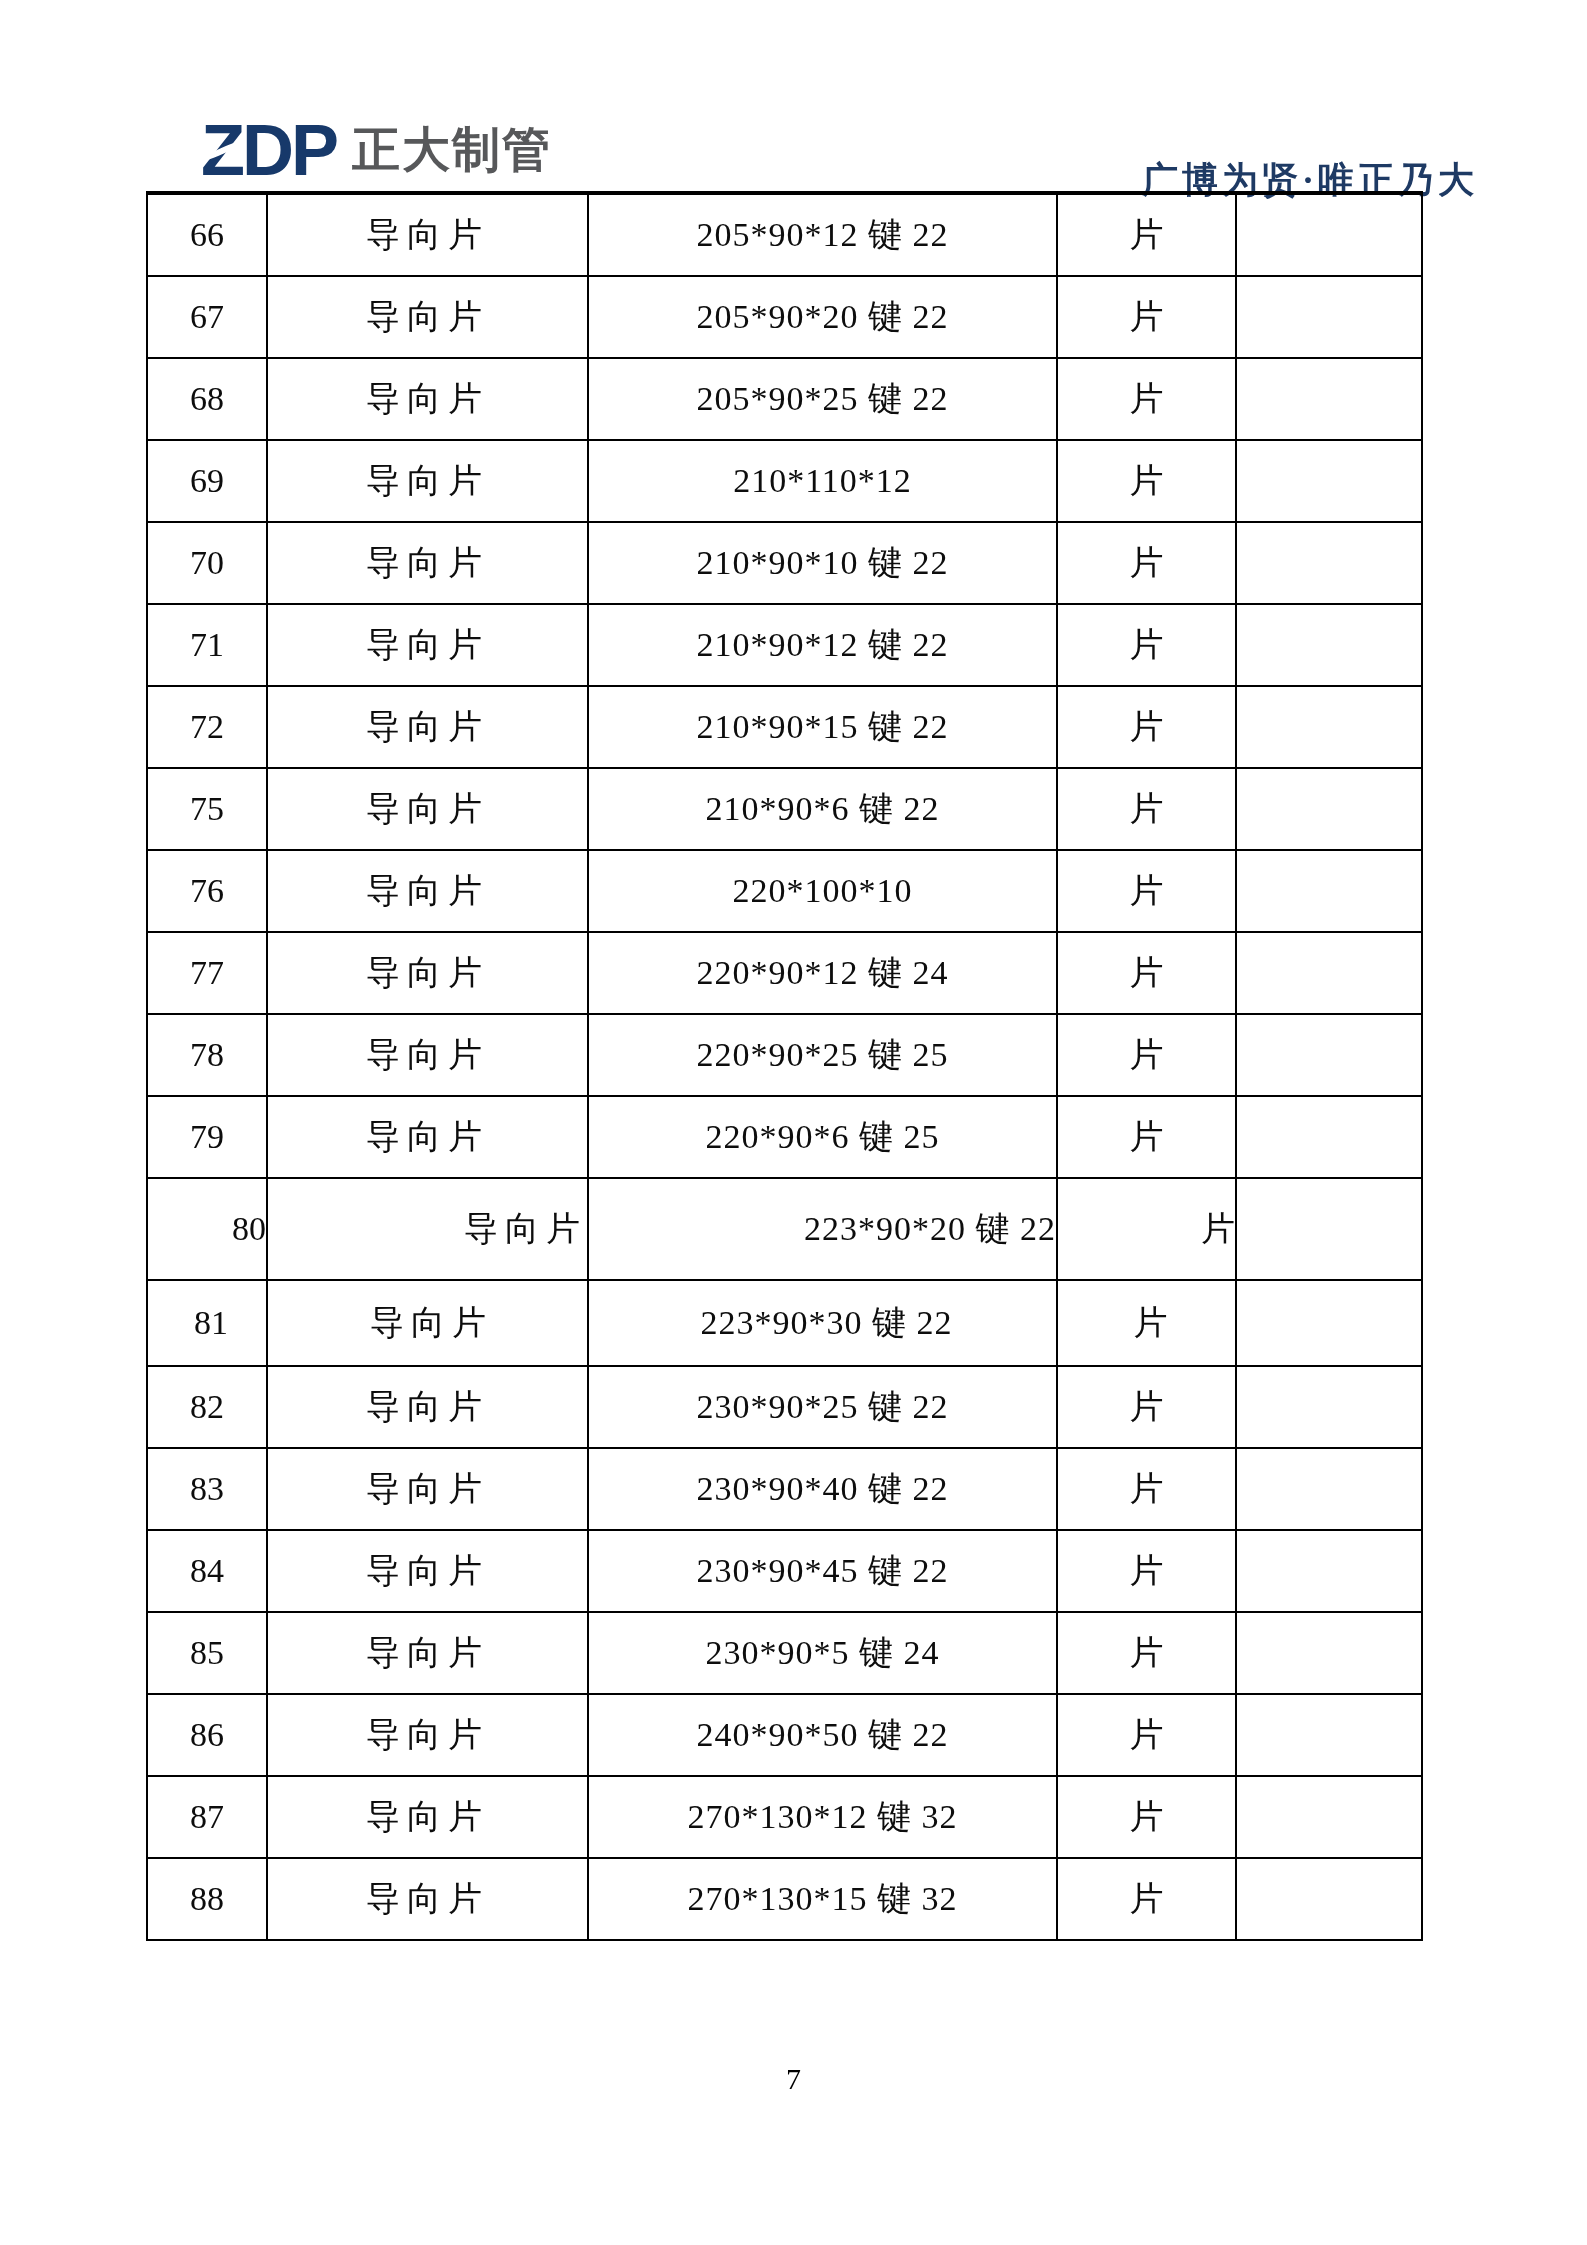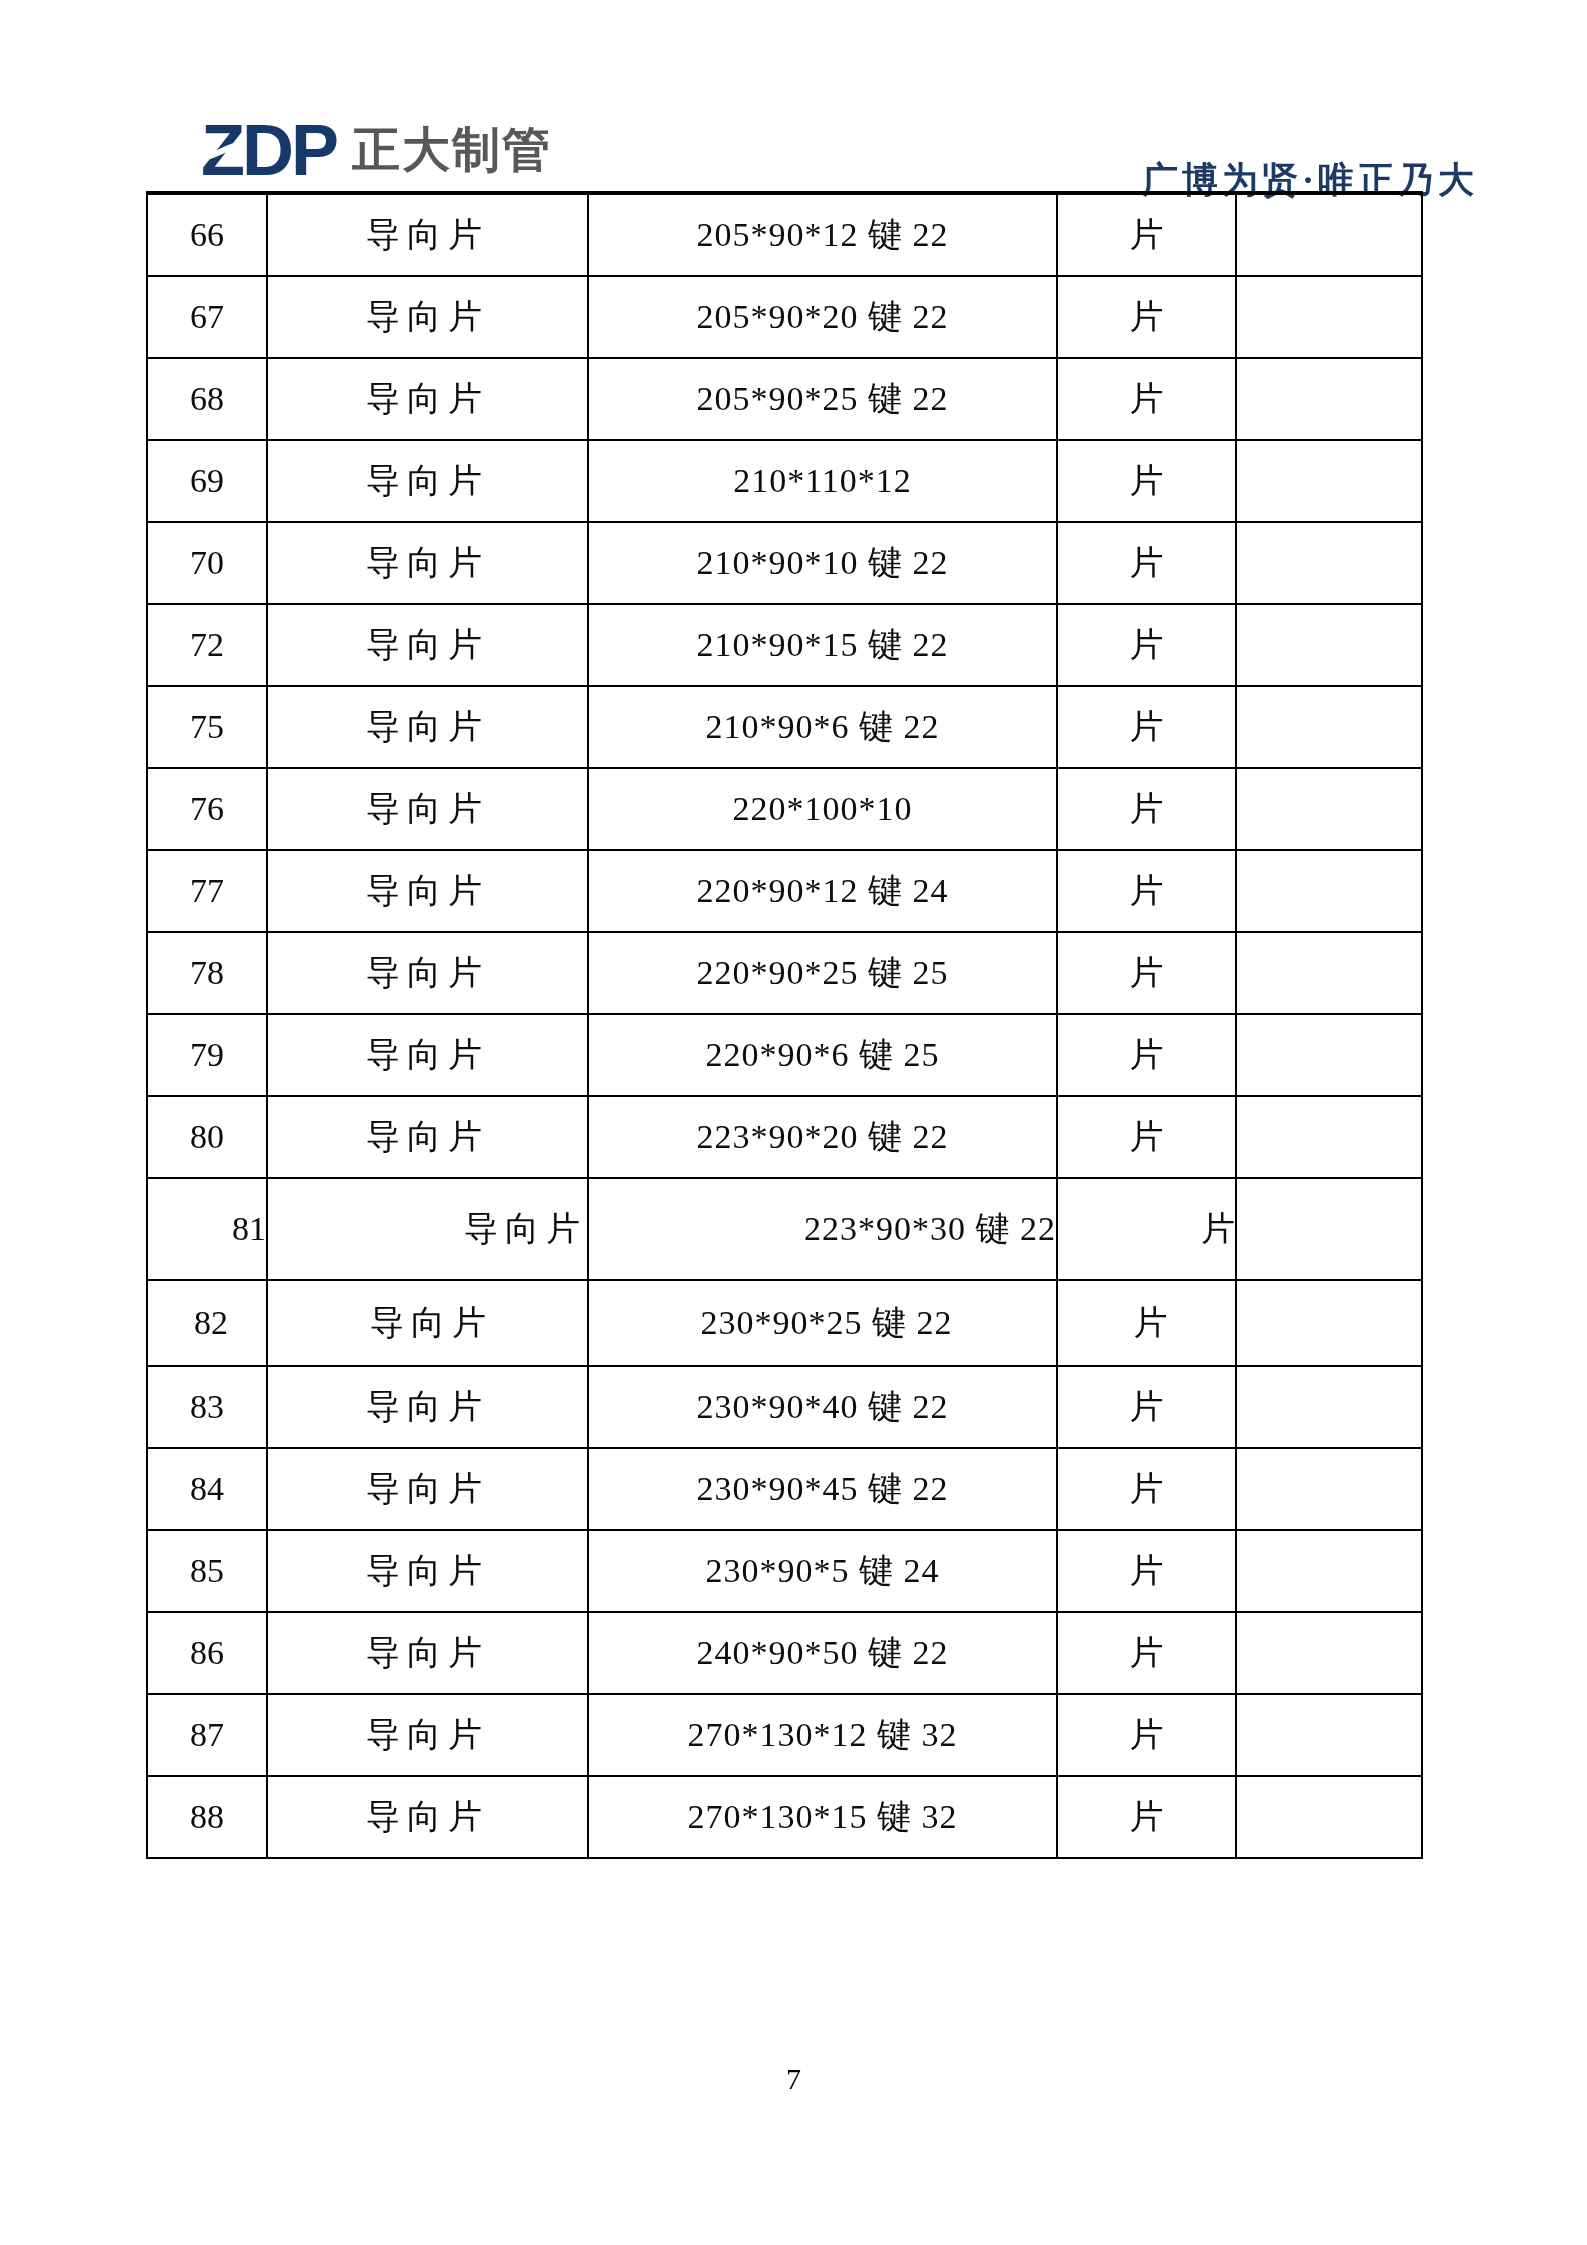--- a/index.html
+++ b/index.html
@@ -130,20 +130,27 @@
           <td class="cell-note"></td>
         </tr>
         <tr>
           <td class="cell-no">70</td>
           <td class="cell-name">导向片</td>
           <td class="cell-spec">210*90*10 键 22</td>
           <td class="cell-unit">片</td>
           <td class="cell-note"></td>
         </tr>
         <tr>
+          <td class="cell-no">71</td>
+          <td class="cell-name">导向片</td>
+          <td class="cell-spec">210*90*12 键 22</td>
+          <td class="cell-unit">片</td>
+          <td class="cell-note"></td>
+        </tr>
+        <tr>
           <td class="cell-no">72</td>
           <td class="cell-name">导向片</td>
           <td class="cell-spec">210*90*15 键 22</td>
           <td class="cell-unit">片</td>
           <td class="cell-note"></td>
         </tr>
         <tr>
           <td class="cell-no">75</td>
           <td class="cell-name">导向片</td>
           <td class="cell-spec">210*90*6 键 22</td>

